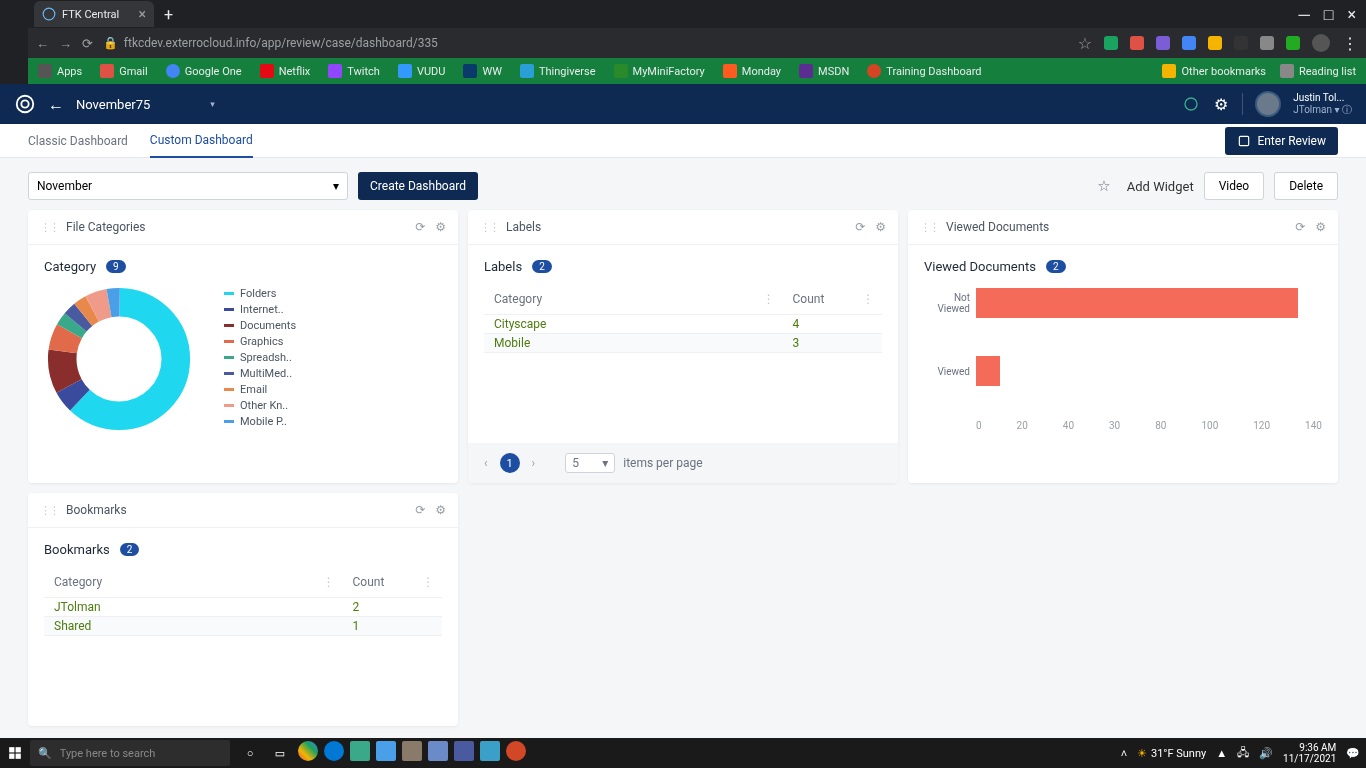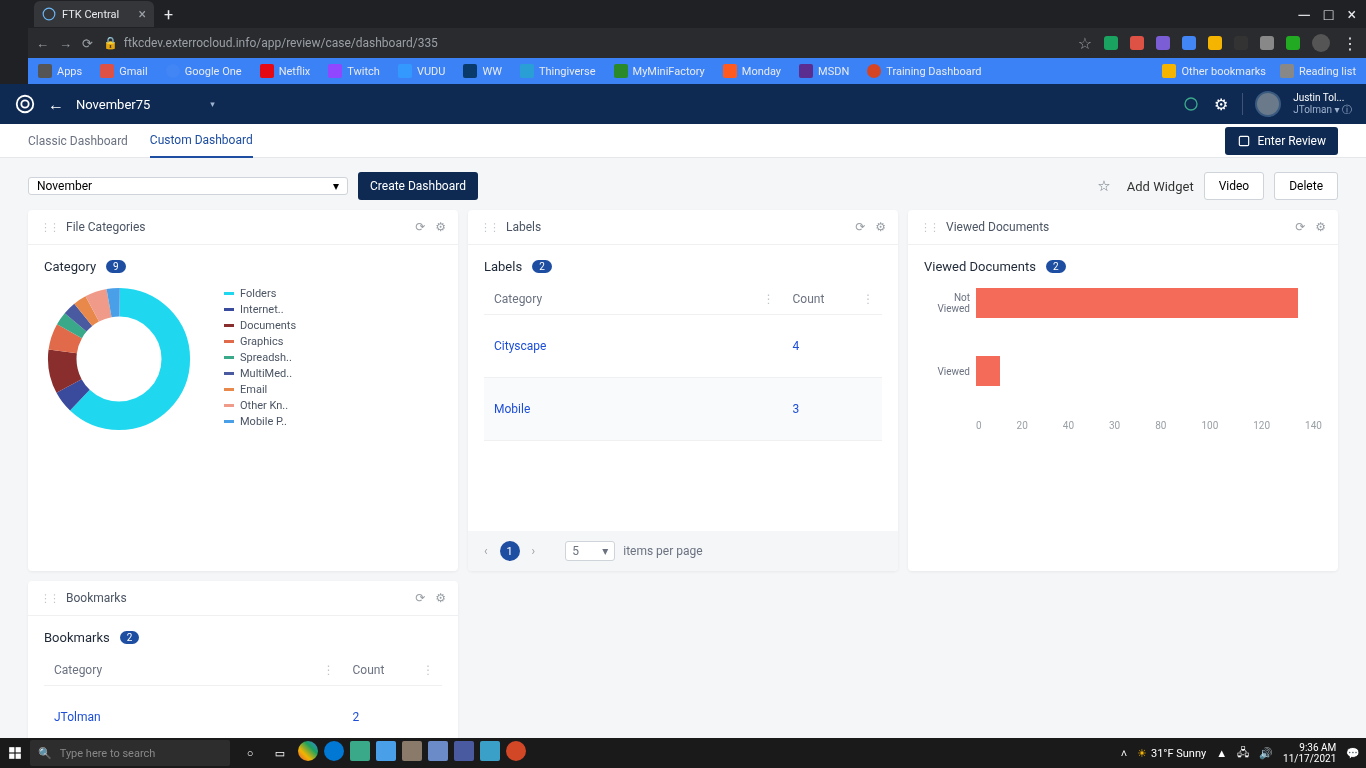--- a/index.html
+++ b/index.html
@@ -10,21 +10,21 @@
 .tab-bar { display: flex; align-items: center; height: 28px; background: #202124; }
 .tab { display: flex; align-items: center; background: #35363a; color: #e8eaed; font-size: 11px; padding: 0 8px; height: 26px; width: 120px; border-top-left-radius: 6px; border-top-right-radius: 6px; margin-left: 6px; }
 .tab svg { width: 14px; height: 14px; margin-right: 6px; }
 .tab-close { margin-left: auto; color: #9aa0a6; font-size: 14px; }
 .new-tab { color: #e8eaed; font-size: 16px; margin-left: 10px; }
 .addr-bar { display: flex; align-items: center; height: 30px; padding: 0 8px; background: #2a2b2e; gap: 10px; }
 .addr-bar .nav-icon { color: #9aa0a6; font-size: 13px; }
 .addr-field { flex: 0 0 auto; display: flex; align-items: center; color: #9aa0a6; font-size: 12px; gap: 6px; }
 .addr-right { margin-left: auto; display: flex; gap: 12px; align-items: center; }
 .addr-right .ext { width: 14px; height: 14px; border-radius: 3px; }
-.bookmark-bar { display: flex; align-items: center; height: 26px; background: #3b82f6; padding: 0 10px; gap: 18px; font-size: 11px; color: #e8eaed; }
+.bookmark-bar { display: flex; align-items: center; height: 26px; background: #15803d; padding: 0 10px; gap: 18px; font-size: 11px; color: #e8eaed; }
 .bm-item { display: flex; align-items: center; gap: 5px; }
 .bm-icon { width: 14px; height: 14px; border-radius: 2px; }
 .bm-right { margin-left: auto; display: flex; gap: 14px; }
 
 
 .app-header { background: #0f2a52; height: 40px; display: flex; align-items: center; padding: 0 14px; color: #fff; gap: 12px; }
 .app-logo { width: 22px; height: 22px; }
 .app-title { font-size: 13px; }
 .app-caret { font-size: 9px; color: #9fb3cf; margin-left: 48px; }
 .app-header-right { margin-left: auto; display: flex; align-items: center; gap: 12px; }
@@ -36,21 +36,21 @@
 .user-block .urole { color: #9fb3cf; }
 
 
 .tab-row { background: #fff; height: 34px; display: flex; align-items: center; padding: 0 28px; font-size: 12px; color: #6b7280; border-bottom: 1px solid #e5e7eb; }
 .tab-link { padding: 9px 0; margin-right: 22px; cursor: pointer; }
 .tab-link.active { color: #1e4ea1; border-bottom: 2px solid #1e4ea1; }
 .enter-review { margin-left: auto; background: #0f2a52; color: #fff; font-size: 12px; padding: 7px 12px; border-radius: 3px; display: flex; align-items: flex-start; gap: 6px; }
 
 
 .toolbar { display: flex; align-items: center; padding: 14px 28px 10px; gap: 10px; }
-.dash-select { width: 320px; height: 18px; border: 1px solid #cfd4da; border-radius: 3px; background: #fff; font-size: 12px; padding: 0 8px; display: flex; align-items: center; justify-content: space-between; }
+.dash-select { width: 320px; height: 28px; border: 1px solid #cfd4da; border-radius: 3px; background: #fff; font-size: 12px; padding: 0 8px; display: flex; align-items: center; justify-content: space-between; }
 .create-btn { background: #0f2a52; color: #fff; font-size: 12px; padding: 7px 12px; border-radius: 3px; }
 .toolbar-right { margin-left: auto; display: flex; align-items: center; gap: 10px; }
 .star { color: #6b7280; font-size: 15px; }
 .tool-btn { background: #fff; border: 1px solid #cfd4da; font-size: 12px; padding: 6px 14px; border-radius: 3px; }
 .add-widget { display: flex; align-items: center; gap: 6px; font-size: 13px; color: #333; }
 
 
 .grid { display: grid; grid-template-columns: 430px 430px 430px; gap: 10px; padding: 0 28px; }
 .widget { background: #fff; border-radius: 4px; box-shadow: 0 1px 3px rgba(0,0,0,0.06); }
 .widget-hdr { display: flex; align-items: center; padding: 10px 12px; font-size: 12px; color: #4b5563; border-bottom: 1px solid #eef0f2; }
@@ -65,21 +65,21 @@
 
 .donut-wrap { display: flex; align-items: center; gap: 30px; }
 .legend { font-size: 11px; color: #4b5563; }
 .legend-row { display: flex; align-items: center; gap: 6px; margin-bottom: 3px; }
 .swatch { width: 10px; height: 3px; display: inline-block; }
 
 
 .tbl { width: 100%; border-collapse: collapse; font-size: 12px; }
 .tbl th { text-align: left; font-weight: 400; color: #6b7280; padding: 8px 10px; border-bottom: 1px solid #eef0f2; position: relative; }
 .tbl th .col-menu { position: absolute; right: 8px; color: #c0c4cc; }
-.tbl td { padding: 24px 10px; border-bottom: 1px solid #eef0f2; color: #1d4ed8; }
+.tbl td { padding: 2px 10px; border-bottom: 1px solid #eef0f2; color: #4d7c0f; }
 .tbl tbody tr:nth-child(even) td { background: #f9fafb; }
 
 
 .pager { display: flex; align-items: center; gap: 8px; padding: 10px 12px; background: #f5f6f8; font-size: 12px; color: #6b7280; border-bottom-left-radius: 4px; border-bottom-right-radius: 4px; }
 .pg-arrow { color: #9aa0a6; padding: 0 4px; }
 .pg-num { background: #1e4ea1; color: #fff; width: 20px; height: 20px; border-radius: 50%; display: inline-flex; align-items: center; justify-content: center; font-size: 11px; }
 .pg-select { border: 1px solid #cfd4da; border-radius: 3px; padding: 2px 6px; width: 50px; display: flex; justify-content: space-between; background: #fff; }
 
 
 .barchart { position: relative; height: 170px; }

